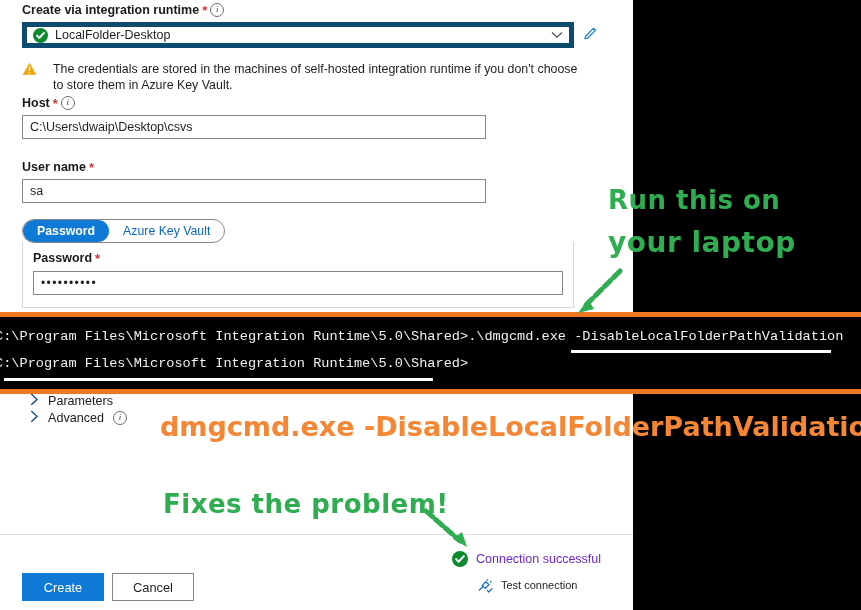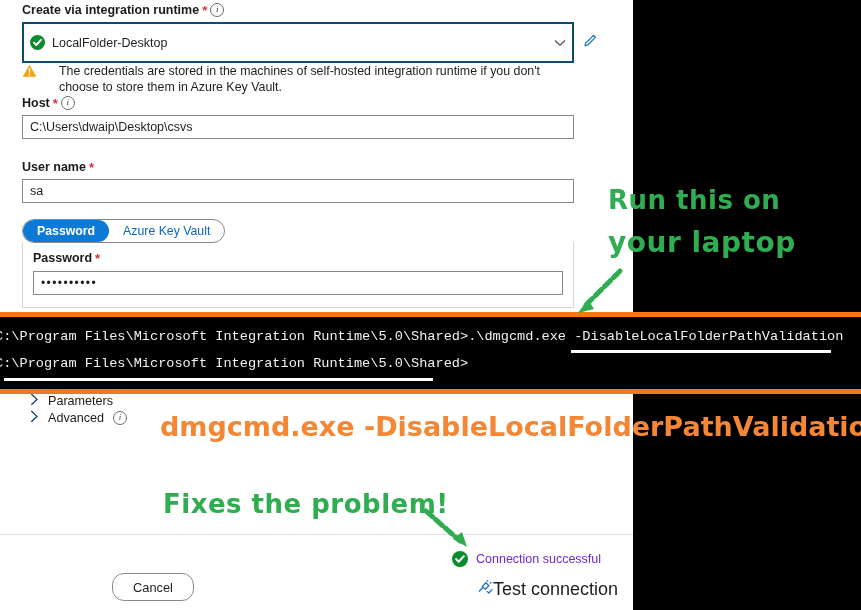--- a/index.html
+++ b/index.html
@@ -21,38 +21,38 @@
   }
   .req{color:#d13438;font-weight:700;font-size:13px;line-height:1;}
   .info-icon{
     display:inline-block;width:12px;height:12px;border:1px solid #6b6b6b;
     border-radius:50%;font-size:9px;line-height:11px;text-align:center;
     color:#3b3b3b;font-family:"Liberation Serif",serif;font-style:italic;
     font-weight:400;
   }
   .select-row{display:flex;align-items:center;gap:8px;}
   .select-box{
-    width:552px;height:41px;border:2px solid #0c4a6e;background:#fff;
+    width:552px;height:26px;border:5px solid #0c4a6e;background:#fff;
     display:flex;align-items:center;padding:0 6px;box-sizing:border-box;
     font-size:12.5px;color:#201f1e;gap:7px;
   }
   .chk-green{
     width:15px;height:15px;border-radius:50%;background:#0b8a2e;
     display:inline-flex;align-items:center;justify-content:center;flex:0 0 auto;
   }
   .chk-green svg{display:block;}
   .chev{margin-left:auto;color:#4a4a4a;}
   .pencil{cursor:pointer;}
   .warn-row{
-    display:flex;gap:22px;margin-top:0;width:560px;
+    display:flex;gap:16px;margin-top:13px;width:560px;
     font-size:12.4px;color:#201f1e;line-height:16px;
   }
   .warn-tri{flex:0 0 auto;margin-top:1px;}
   .text-input{
-    width:552px;height:24px;border:1px solid #8a8886;background:#fff;
+    width:464px;height:24px;border:1px solid #8a8886;background:#fff;
     box-sizing:border-box;padding:0 7px;font-size:12.5px;color:#201f1e;
     font-family:"Liberation Sans",sans-serif;
   }
   .text-input::placeholder{color:#a19f9d;}
   .pivot{
     display:inline-flex;align-items:center;border:1px solid #8a8886;
     border-radius:13px;height:22px;background:#fff;overflow:hidden;
   }
   .pivot-item{
     font-size:12.3px;padding:0 14px;height:22px;display:flex;align-items:center;
@@ -85,21 +85,21 @@
   .btn-primary{
     background:#0f7ad6;color:#fff;border:1px solid #0f7ad6;width:82px;
   }
   .btn-secondary{
     background:#fff;color:#201f1e;border:1px solid #8a8886;width:82px;
   }
   .conn-ok{
     display:flex;align-items:center;gap:8px;font-size:12.5px;color:#6d28d9;
   }
   .test-conn{
-    display:flex;align-items:flex-end;gap:0;font-size:18px;color:#201f1e;
+    display:flex;align-items:flex-start;gap:8px;font-size:11px;color:#201f1e;
     cursor:pointer;
   }
   
   .terminal{
     position:absolute;left:0;top:312px;width:861px;height:82px;
     box-sizing:border-box;background:#000;
     border-top:5px solid #f07820;border-bottom:5px solid #f07820;
     font-family:"Liberation Mono","DejaVu Sans Mono",monospace;
     color:#f2f2f2;font-size:13.6px;
   }
@@ -201,21 +201,22 @@
       <svg width="9" height="13" viewBox="0 0 9 13">
           <path d="M1.3 1 L7 6.4 L1.3 11.8" stroke="#0a3d91" stroke-width="1.3" fill="none"></path>
         </svg>
     </span>
     <span>Advanced</span>
     <span class="info-icon">i</span>
   </div>
 
   <div class="divider" style="top:534px;"></div>
 
-  <button class="btn btn-secondary" style="position:absolute;left:112px;top:573px;border-radius:12px;">Cancel</button>
+  <button class="btn btn-primary" style="position:absolute;left:22px;top:573px;">Create</button>
+  <button class="btn btn-secondary" style="position:absolute;left:112px;top:573px;">Cancel</button>
 
   <div class="conn-ok" style="position:absolute;left:452px;top:551px;">
     <span class="chk-green" style="width:16px;height:16px;">
       <svg width="12" height="12" viewBox="0 0 11 11">
           <path d="M2 5.6 L4.3 8 L9 2.9" stroke="#fff" stroke-width="1.9" fill="none" stroke-linecap="round" stroke-linejoin="round"></path>
         </svg>
     </span>
     <span>Connection successful</span>
   </div>
 

